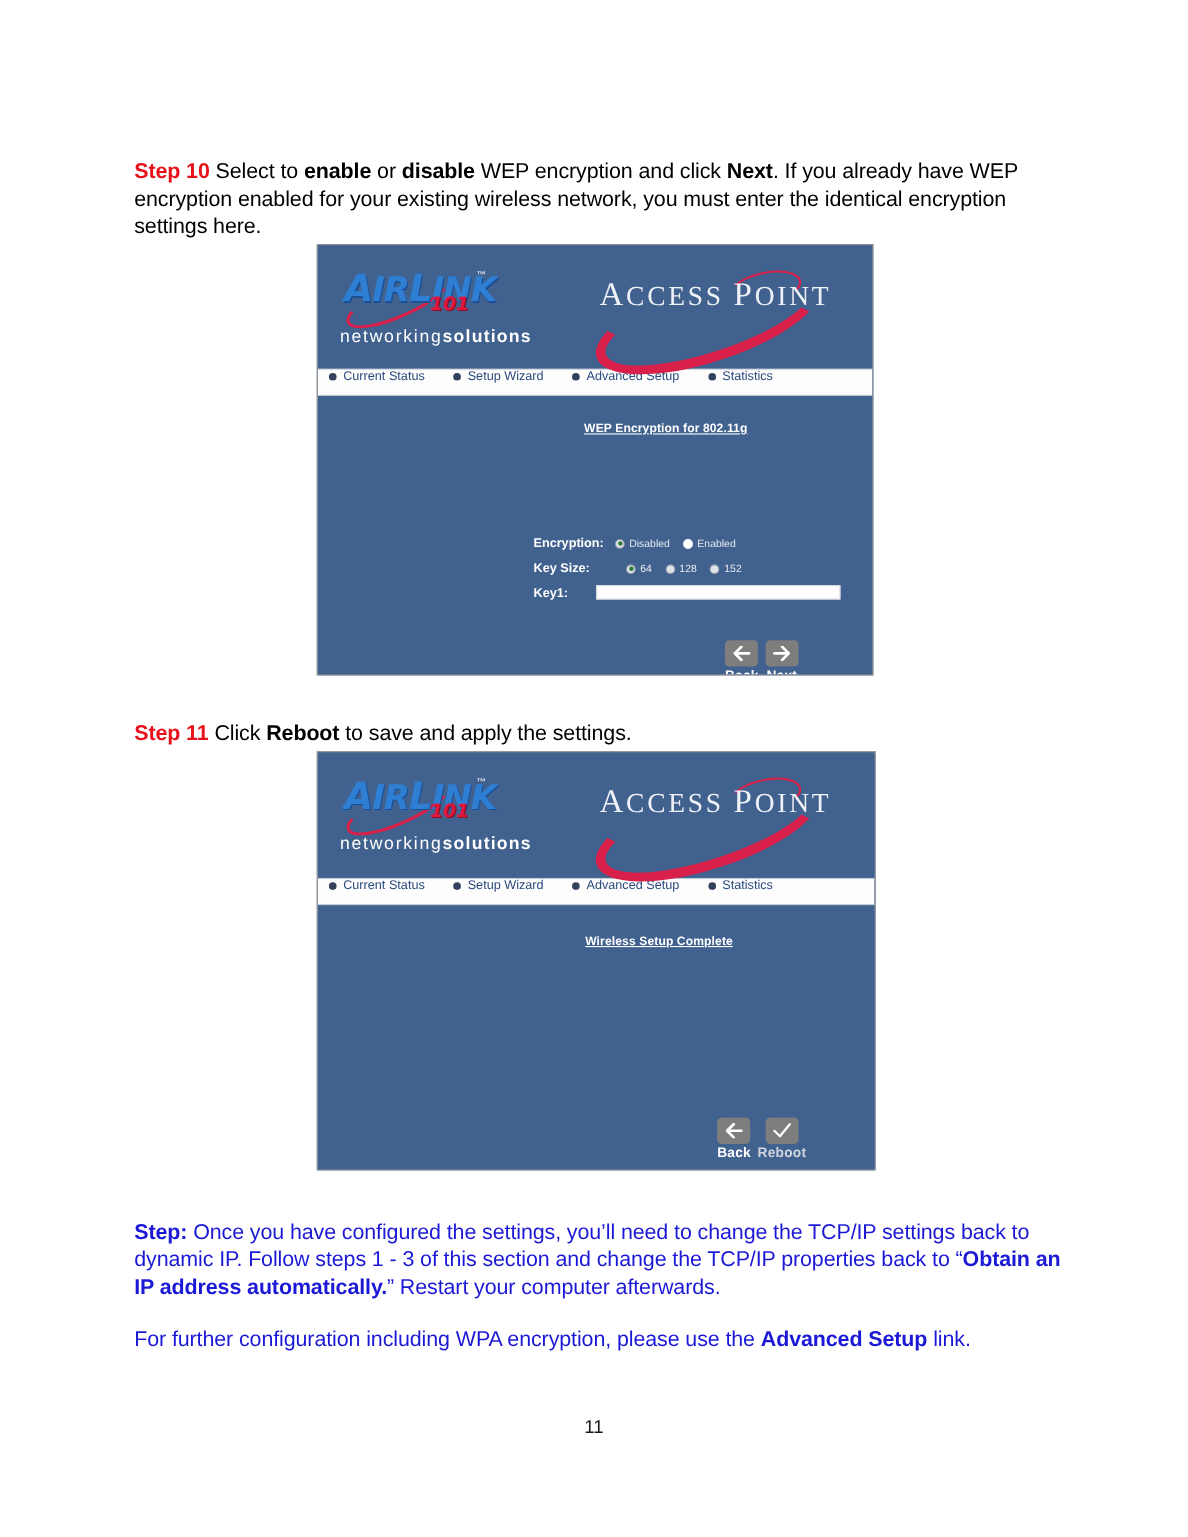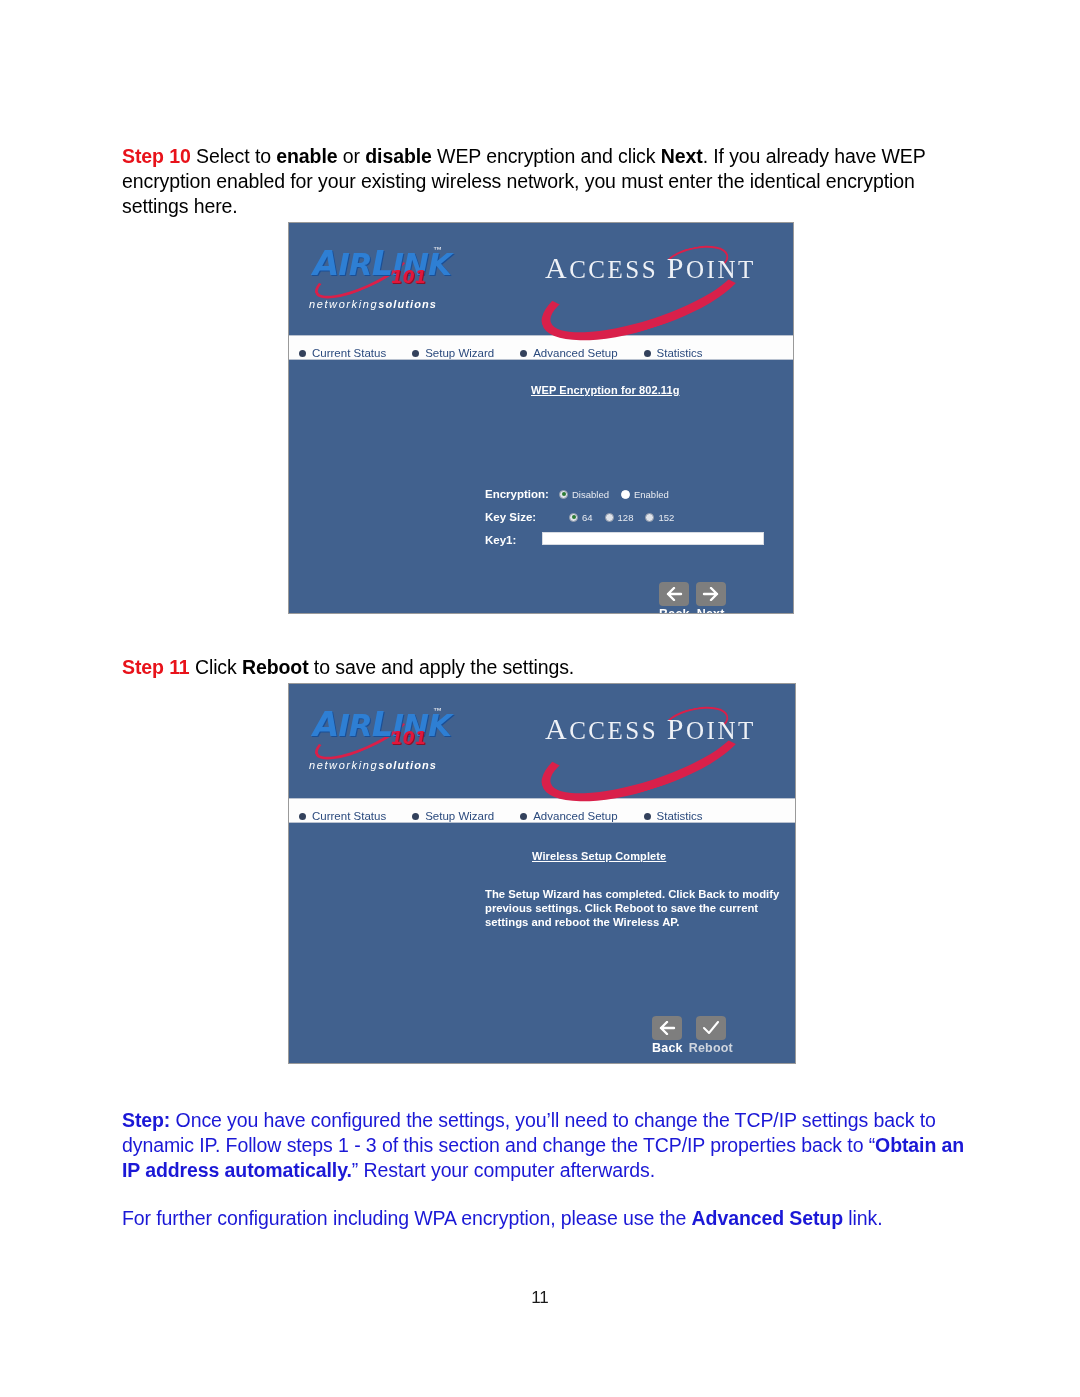--- a/index.html
+++ b/index.html
@@ -113,24 +113,23 @@
     font-weight: bold;
     font-style: italic;
     font-size: 17px;
     color: #e0173c;
     text-shadow: 1px 1px 0 #8e1026;
   }
   .logo-tagline {
     position: absolute;
     left: 2px;
     top: 55px;
-    font-size: 11px;
+    font-size: 16px;
     color: #ffffff;
     letter-spacing: 1.6px;
-    font-style: italic;
   }
   .logo-tagline .thick { font-weight: bold; letter-spacing: 1.1px; }
 
   
   .brand-block {
     position: absolute;
     left: 248px;
     top: 22px;
     width: 230px;
     height: 80px;
@@ -170,21 +169,21 @@
     transform: rotate(-12deg);
   }
 
   
   .ap-nav {
     height: 23px;
     background: #fdfdfd;
     border-top: 1px solid #b9c2d0;
     border-bottom: 1px solid #b9c2d0;
     display: flex;
-    align-items: flex-end;
+    align-items: flex-start;
     padding-left: 10px;
   }
   .nav-item {
     display: flex;
     align-items: center;
     font-size: 11.5px;
     color: #2b4a7d;
     margin-right: 26px;
     white-space: nowrap;
   }
@@ -438,21 +437,20 @@
         <span>Advanced Setup</span>
       </div>
     <div class="nav-item">
         <span class="nav-bullet"></span>
         <span>Statistics</span>
       </div>
   </div>
 
   <div class="ap-body">
     <div class="panel-title" style="left:243px; top:27px;">Wireless Setup Complete</div>
-    <div class="panel-desc" style="left:196px; top:64px; width:296px;">The Setup Wizard has completed. Click Back to modify previous settings. Click Reboot to save the current settings and reboot the Wireless AP.</div>
 
     <div class="btn-group" style="left:357px; top:193px;">
       <div class="nav-btn">
         <div class="nav-btn-face">
           <svg class="arrow-svg" width="17" height="14" viewBox="0 0 17 14" aria-hidden="true">
               <path d="M8 1 L2 7 L8 13 M2 7 L15 7" stroke="#ffffff" stroke-width="2.4" fill="none" stroke-linecap="round" stroke-linejoin="round"></path>
             </svg>
         </div>
         <div class="nav-btn-label">Back</div>
       </div>

